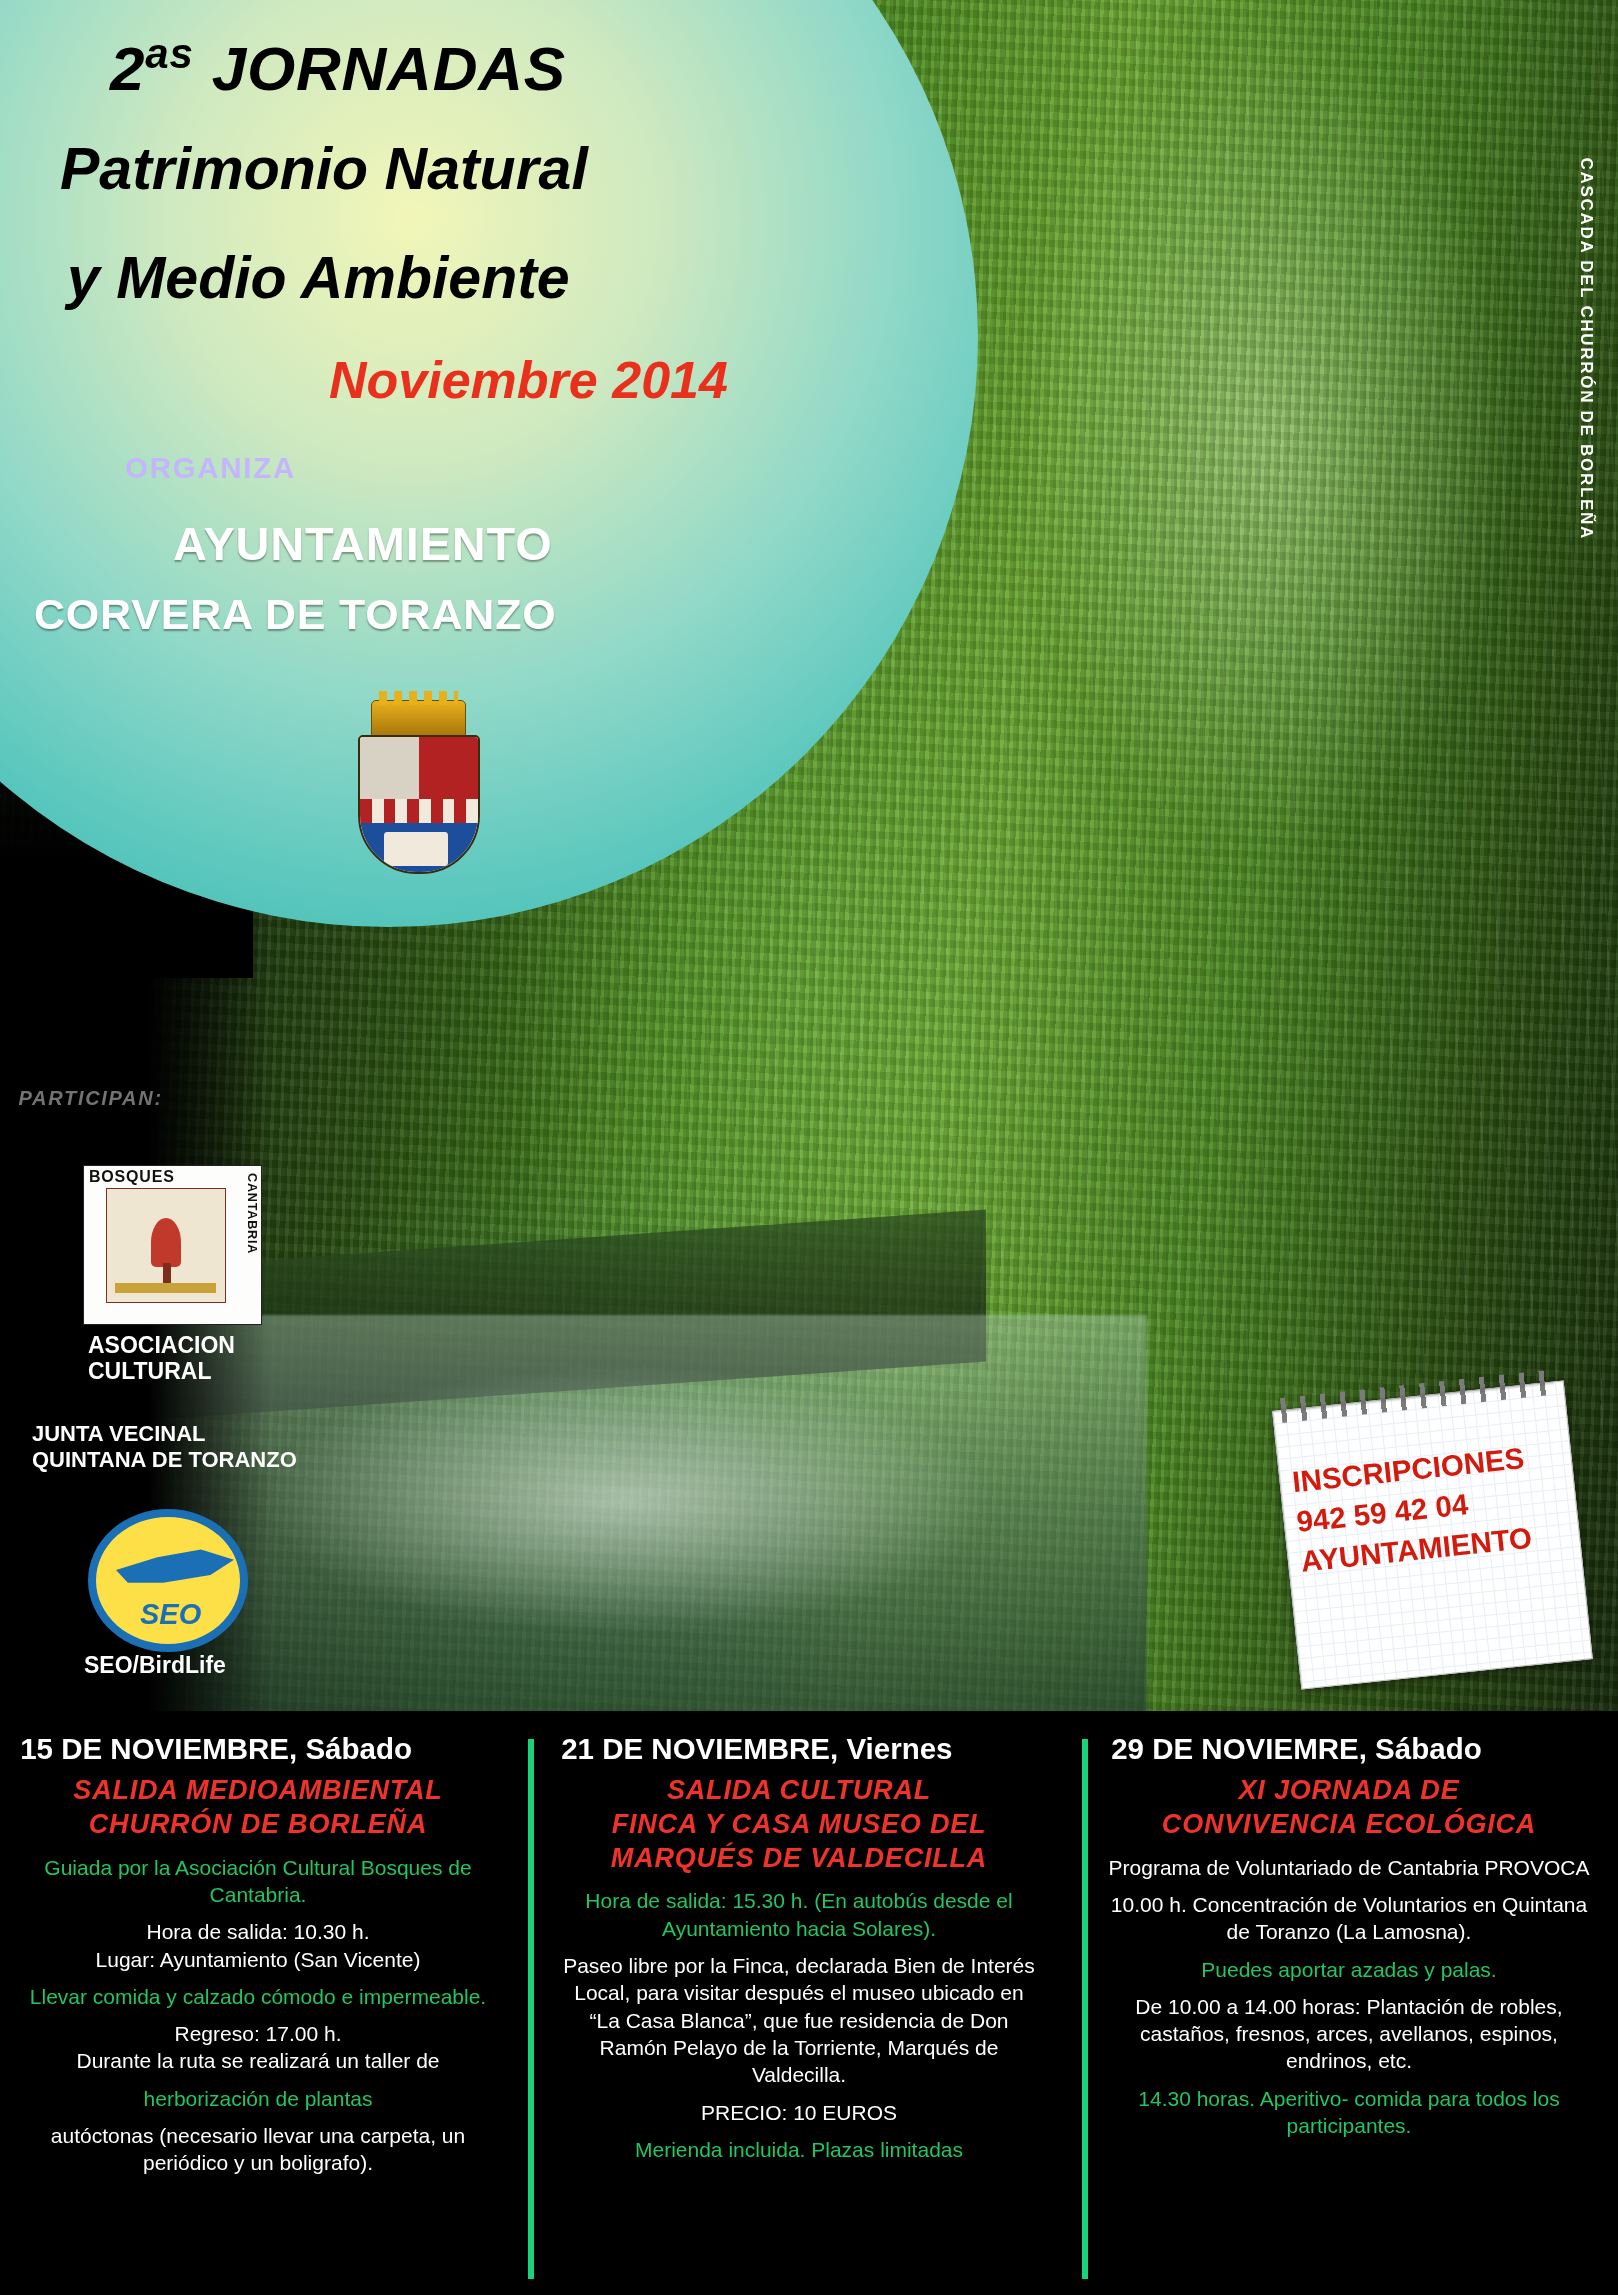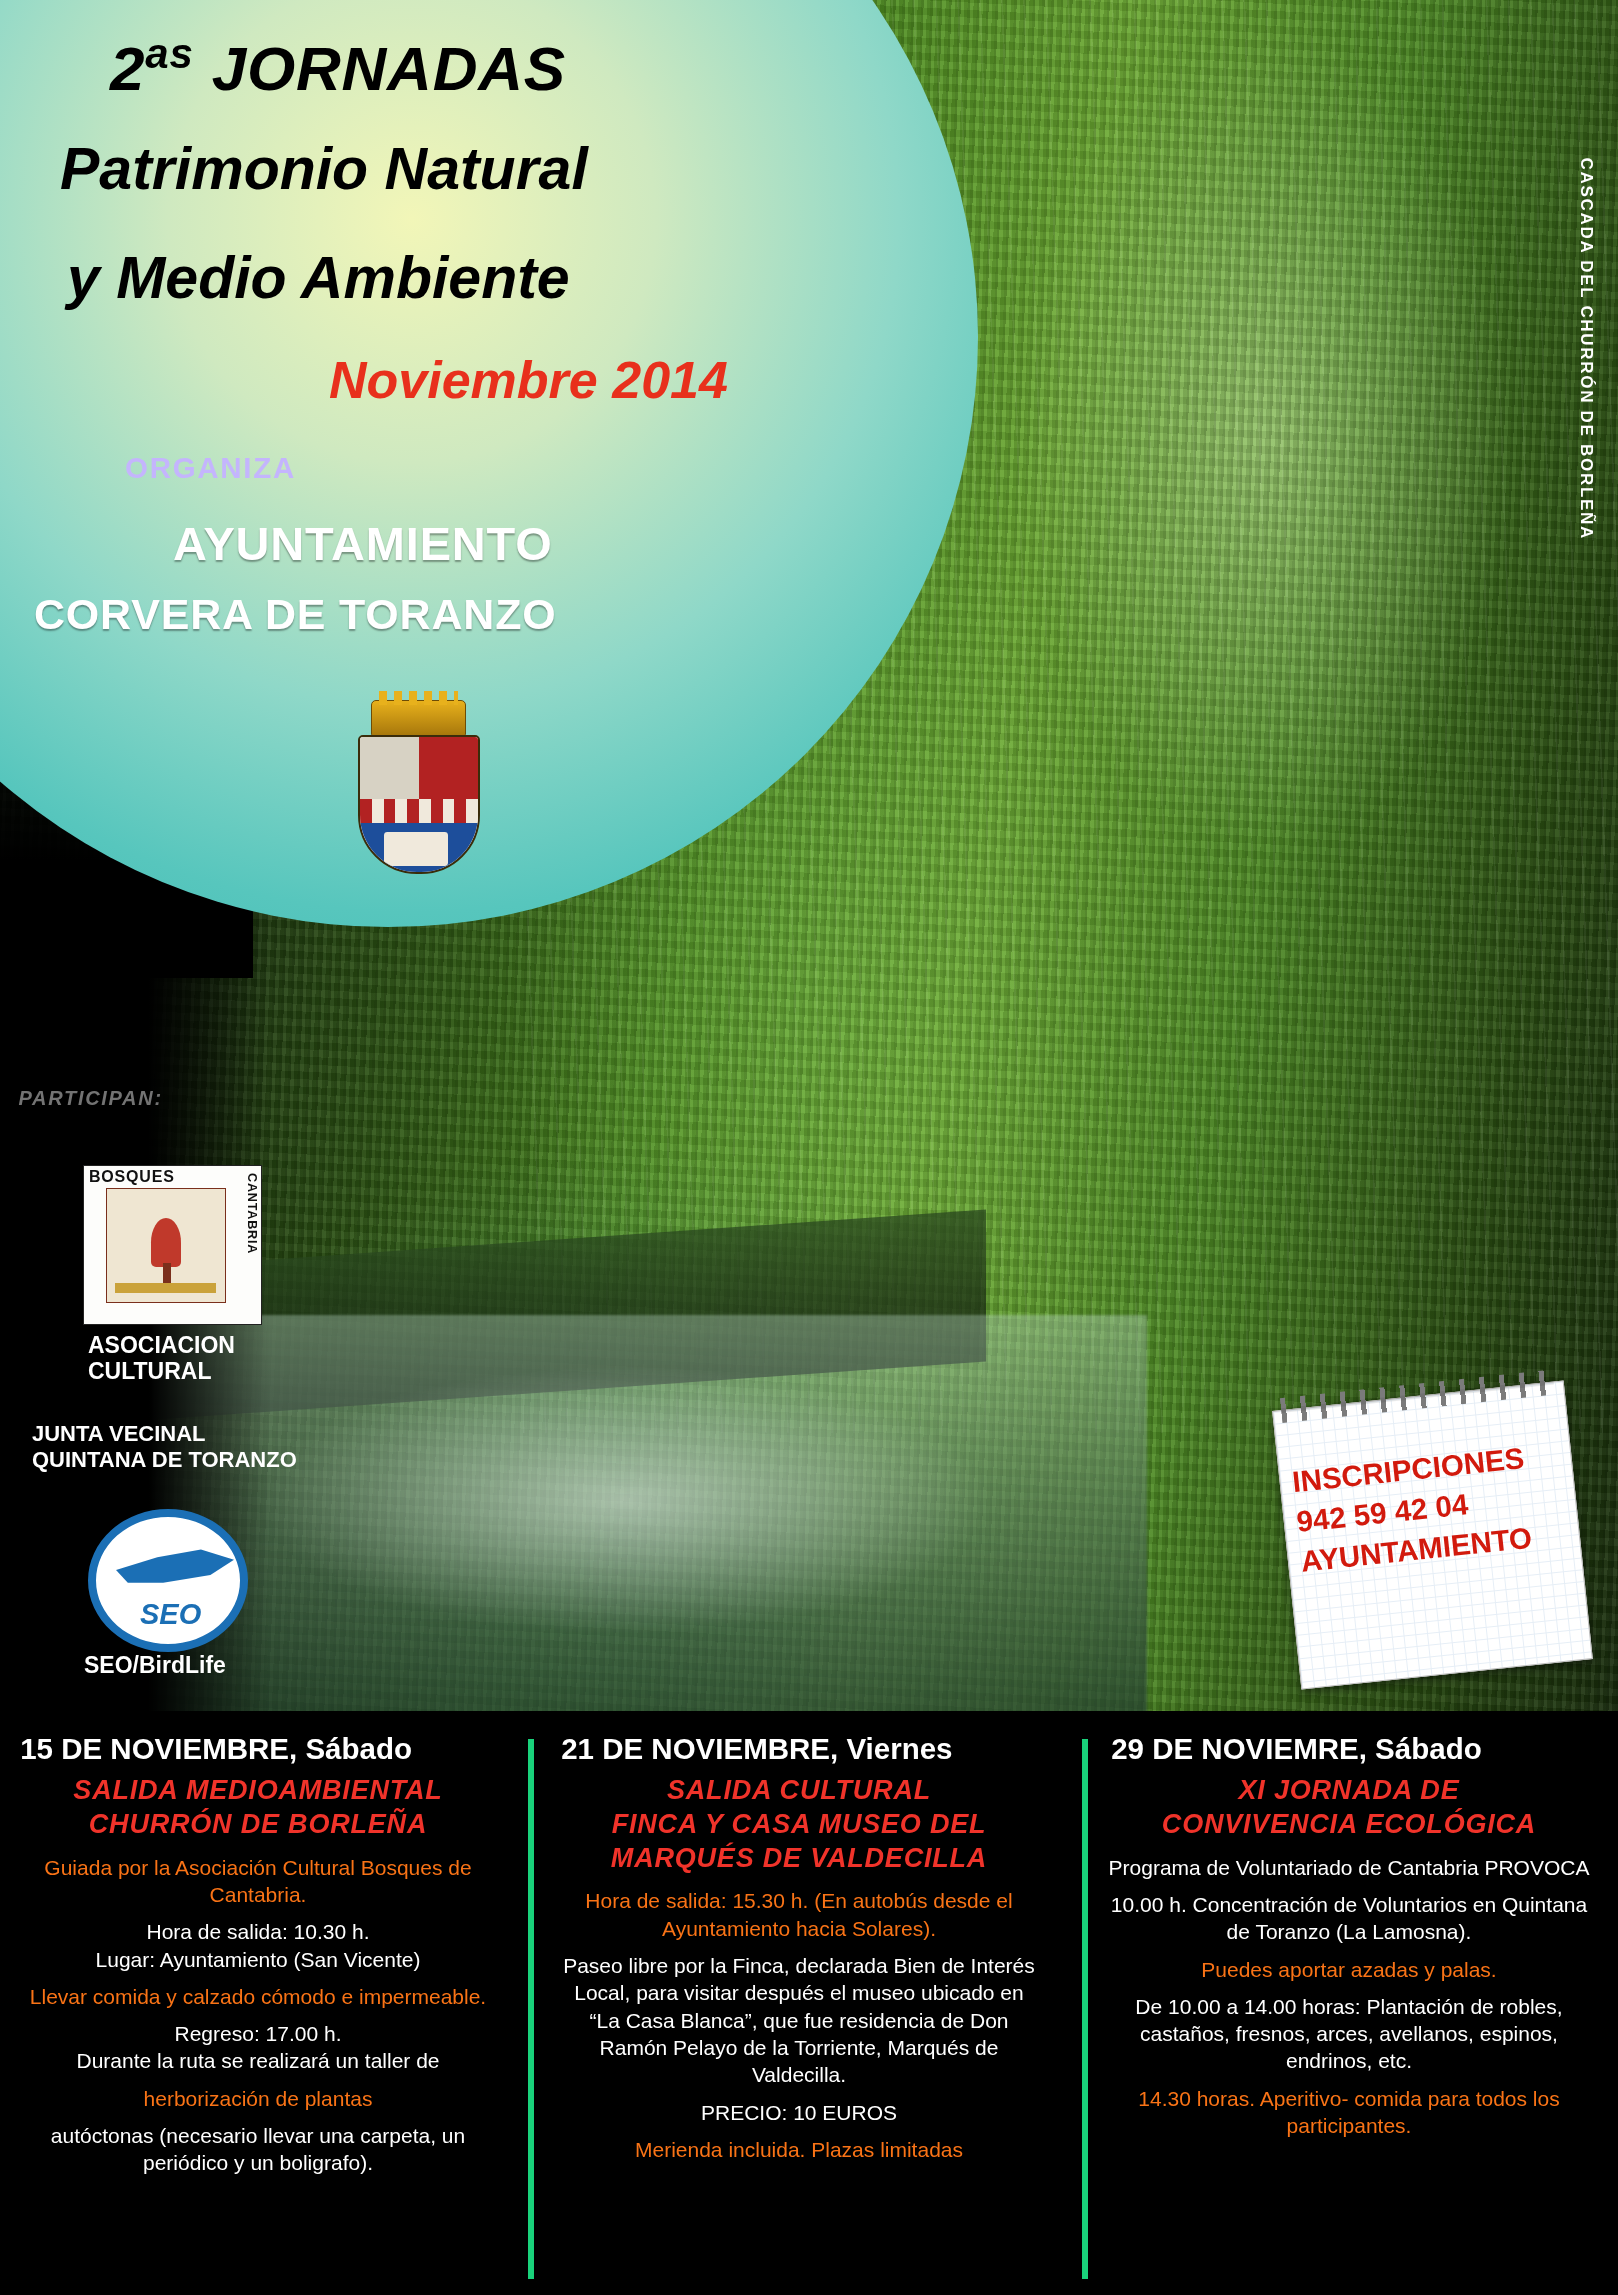--- a/index.html
+++ b/index.html
@@ -116,21 +116,21 @@
   .bosq .tree{position:absolute;left:44px;top:29px;width:30px;height:49px;background:#c0392b;border-radius:50% 50% 5px 5px;}
   .bosq .trunk{position:absolute;left:56px;top:74px;width:7.6px;height:25px;background:#7a2f1c;}
   .bosq .ground{position:absolute;left:8.4px;top:94px;width:101px;height:10px;background:#caa23a;}
   .bosq .word{position:absolute;left:5px;top:1.7px;font-size:16px;font-weight:bold;color:#111;letter-spacing:0.8px;}
   .bosq .wordv{position:absolute;right:1.7px;top:6.7px;writing-mode:vertical-rl;font-size:12.6px;font-weight:bold;color:#111;letter-spacing:0.8px;}
   .asoc{position:absolute;left:88px;top:1332px;color:#fff;font-size:23px;font-weight:bold;line-height:1.15;}
 
   .junta{position:absolute;left:32px;top:1421px;color:#fff;font-size:22px;font-weight:bold;line-height:1.2;}
 
   .seo{position:absolute;left:88px;top:1509px;width:160px;height:143px;border-radius:50%;
-    background:#ffffff;border:8.4px solid #1b6fb5;box-sizing:border-box;overflow:hidden;}
+    background:#fde047;border:8.4px solid #1b6fb5;box-sizing:border-box;overflow:hidden;}
   .seo .bird{position:absolute;left:20px;top:30px;width:118px;height:51px;
     background:linear-gradient(180deg,#1b6fb5,#1b6fb5);clip-path:polygon(0 45%,35% 20%,72% 5%,100% 25%,80% 55%,40% 70%,10% 70%);}
   .seo .seotxt{position:absolute;left:44px;top:81px;font-size:29px;font-weight:bold;color:#1b6fb5;font-style:italic;}
   .seolabel{position:absolute;left:84px;top:1652px;color:#fff;font-size:23px;font-weight:bold;}
 
   
   .pad{
     position:absolute;left:1286px;top:1395px;width:291px;height:278px;background:#fff;
     transform:rotate(-6deg);box-shadow:0 3.4px 10px rgba(0,0,0,.5);
     background-image:linear-gradient(#e6eef6 0.8px,transparent 0.8px),linear-gradient(90deg,#e6eef6 0.8px,transparent 0.8px);
@@ -147,21 +147,21 @@
   .c1{left:5px;}
   .c2{left:546px;}
   .c3{left:1096px;}
   .vline{position:absolute;top:6.7px;width:5.9px;height:540px;background:#19d27b;}
   .v1{left:528px;}
   .v2{left:1082px;}
 
   .cdate{font-size:29.5px;font-weight:bold;color:#fff;text-align:left;margin:0 0 8.4px 3.4px;}
   .c2 .cdate,.c3 .cdate{text-align:left;}
   .ctitle{font-size:27px;font-weight:bold;font-style:italic;color:#f0332a;line-height:1.25;margin-bottom:11.8px;letter-spacing:0.8px;}
-  .cgreen{color:#f97316;font-size:21px;line-height:1.3;margin-bottom:10px;}
+  .cgreen{color:#22c55e;font-size:21px;line-height:1.3;margin-bottom:10px;}
   .cwhite{color:#fff;font-size:21px;line-height:1.3;margin-bottom:10px;}
 </style>
 </head>
 <body>
 
 <div class="poster">
 
   <div class="photo"></div>
   <div class="drips"></div>
   <div class="rockledge"></div>

